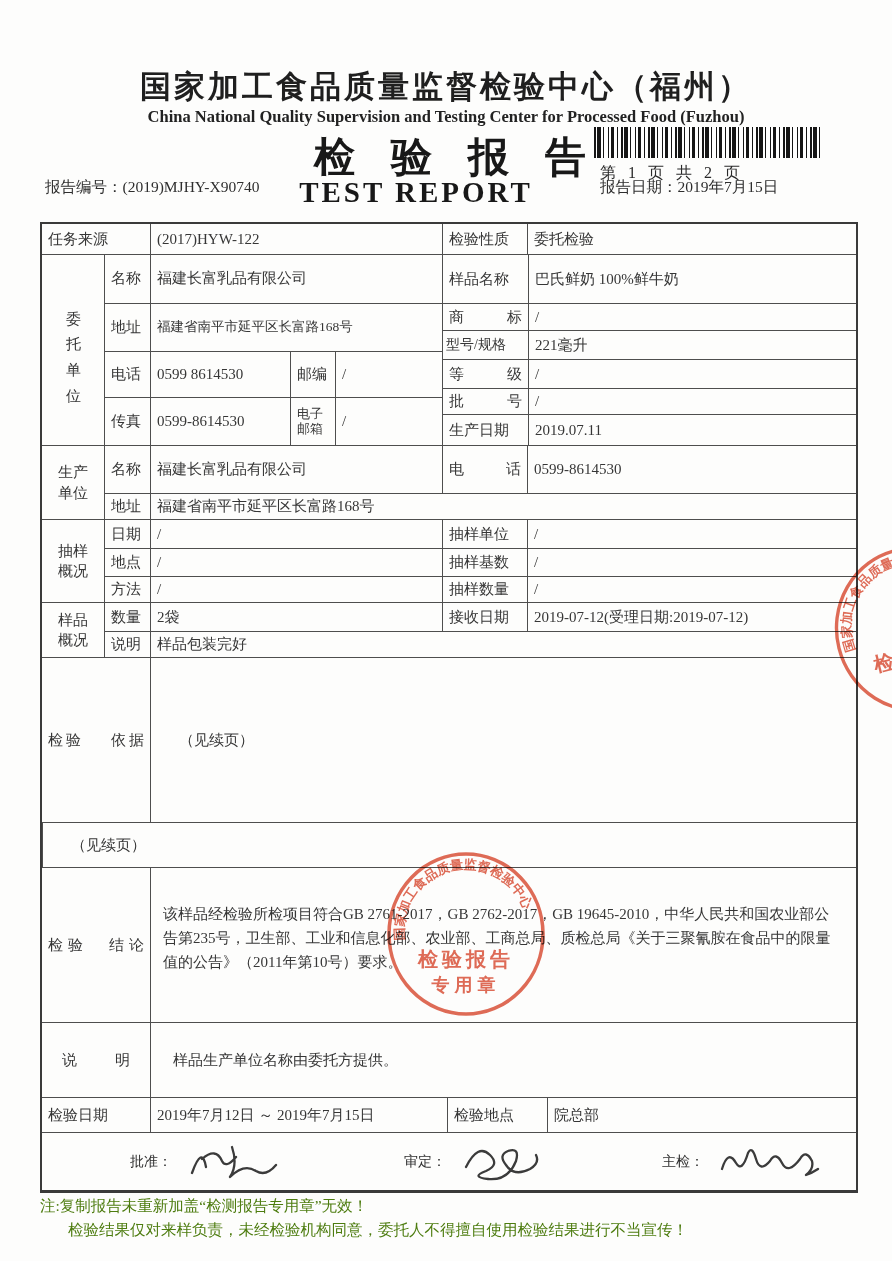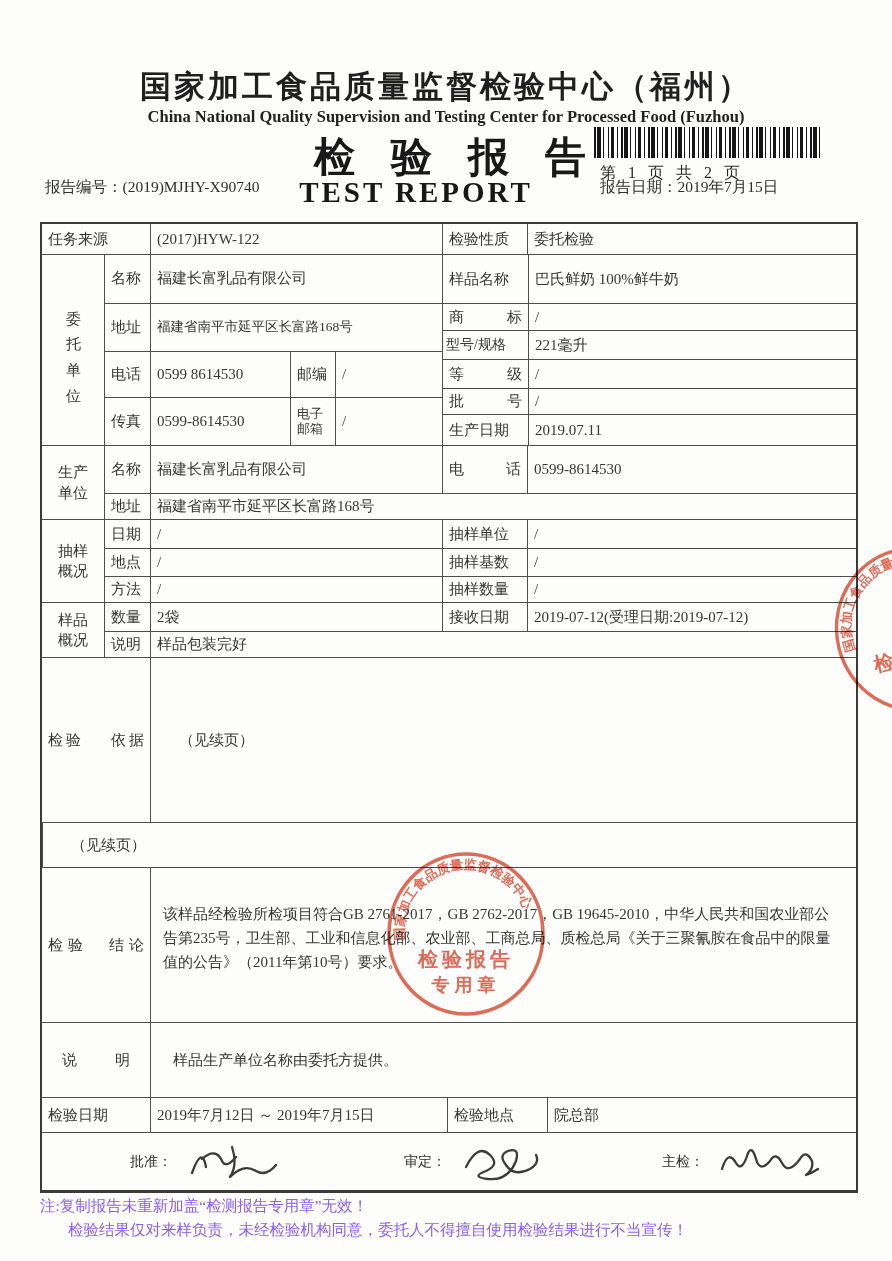--- a/index.html
+++ b/index.html
@@ -51,21 +51,21 @@
   .sigband{display:flex;align-items:center;height:100%;}
   .siggrp{display:flex;align-items:center;}
   .siglab{font-size:14px;color:#2e2e2e;}
   .sig{margin-left:10px;}
   .sig path{fill:none;stroke:#3b3b3b;stroke-width:2.3;stroke-linecap:round;stroke-linejoin:round;}
   
   .stamp{position:absolute;mix-blend-mode:multiply;opacity:.82;}
   .stamp-main{left:384px;top:850px;}
   .stamp-edge{left:830px;top:540px;transform:rotate(-14deg);}
   
-  .note{position:absolute;left:40px;font-size:15.5px;color:#8b5cf6;}
+  .note{position:absolute;left:40px;font-size:15.5px;color:#4d7c0f;}
   .note1{top:1196px;}
   .note2{top:1220px;left:68px;}
 </style>
 </head>
 <body>
 
 <div class="page">
 
   <div class="org-cn">国家加工食品质量监督检验中心（福州）</div>
   <div class="org-en">China National Quality Supervision and Testing Center for Processed Food (Fuzhou)</div>

